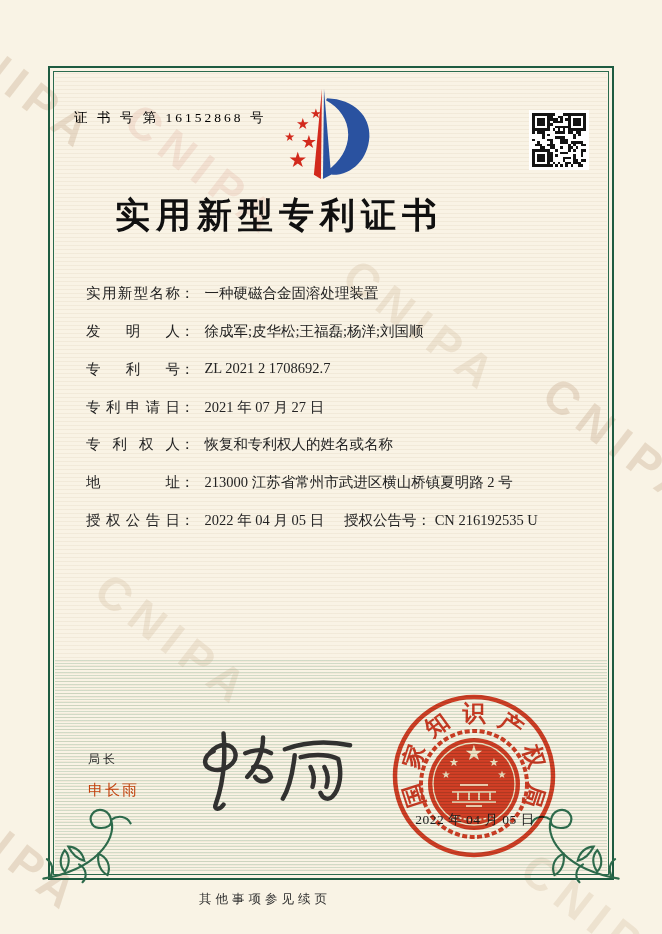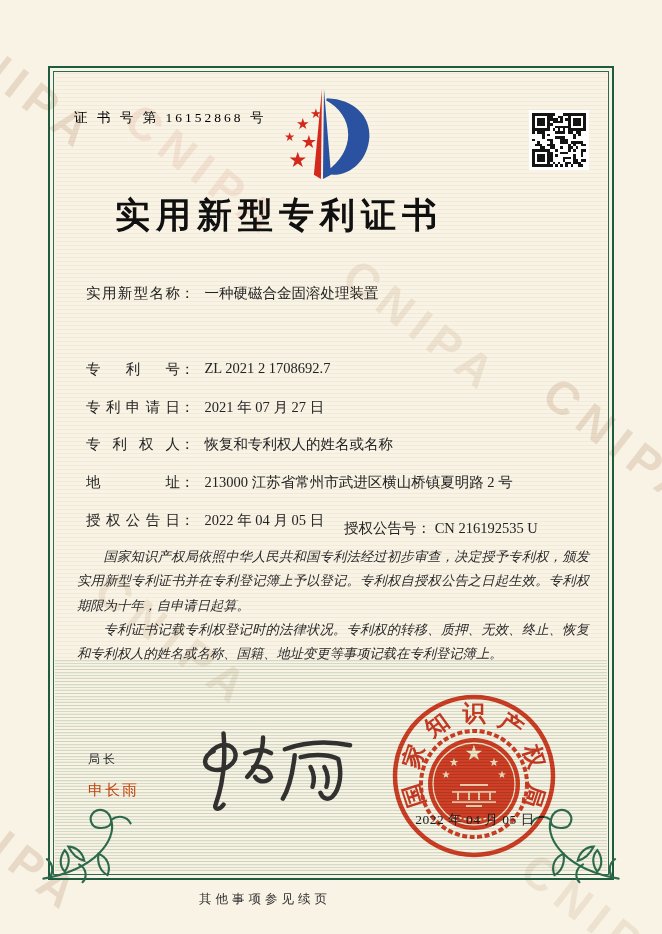--- a/index.html
+++ b/index.html
@@ -43,21 +43,21 @@
     left:0;top:192px;width:558px;text-align:center;
     font-size:35px;font-weight:bold;letter-spacing:6px;color:#101010;
   }
   .field-row{left:86px;top:0;width:520px;font-size:14.5px;color:#232323;}
   .f-label{
     display:inline-block;width:94px;text-align:justify;text-align-last:justify;
     text-justify:inter-character;vertical-align:top;
   }
   .f-colon{display:inline-block;vertical-align:top;}
   .f-value{margin-left:10px;margin-top:6px;}
-  .grant-no-group{position:absolute;left:258px;top:8px;white-space:nowrap;}
+  .grant-no-group{position:absolute;left:258px;top:0;white-space:nowrap;}
   .body-text{
     left:77px;top:545px;width:512px;font-size:13.3px;line-height:24.3px;
     text-align:justify;font-style:italic;color:#2a2a2a;
   }
   .body-text p{margin:0;text-indent:2em;}
   .sig-role{left:88px;top:751px;font-size:12px;letter-spacing:3px;color:#2a2a2a;}
   .sig-name{left:88px;top:781px;font-size:15px;letter-spacing:2px;color:#c2410c;}
   .signature{left:180px;top:727px;width:178px;height:90px;z-index:4;}
   .seal{left:388px;top:690px;width:172px;height:172px;z-index:4;mix-blend-mode:multiply;opacity:.95;}
   .seal-char{font-size:23px;font-weight:bold;fill:#d0331c;font-family:"Liberation Serif",serif;}
@@ -352,44 +352,43 @@
         <rect x="18" y="20" width="1" height="1" fill="#141414"></rect>
         <rect x="19" y="20" width="1" height="1" fill="#141414"></rect>
       </svg>
   </div>
 
   <div class="content title">实用新型专利证书</div>
 
   <div class="content field-row" style="top:284px">
     <span class="f-label">实用新型名称</span><span class="f-colon">：</span><span class="f-value">一种硬磁合金固溶处理装置</span>
   </div>
+  <div class="content field-row" style="top:322px">
+    <span class="f-label">发明人</span><span class="f-colon">：</span><span class="f-value">徐成军;皮华松;王福磊;杨洋;刘国顺</span>
+  </div>
   <div class="content field-row" style="top:360px">
     <span class="f-label">专利号</span><span class="f-colon">：</span><span class="f-value">ZL 2021 2 1708692.7</span>
   </div>
   <div class="content field-row" style="top:398px">
     <span class="f-label">专利申请日</span><span class="f-colon">：</span><span class="f-value">2021 年 07 月 27 日</span>
   </div>
   <div class="content field-row" style="top:435px">
     <span class="f-label">专利权人</span><span class="f-colon">：</span><span class="f-value">恢复和专利权人的姓名或名称</span>
   </div>
   <div class="content field-row" style="top:473px">
     <span class="f-label">地址</span><span class="f-colon">：</span><span class="f-value">213000 江苏省常州市武进区横山桥镇夏明路 2 号</span>
   </div>
   <div class="content field-row" style="top:511px">
     <span class="f-label">授权公告日</span><span class="f-colon">：</span><span class="f-value">2022 年 04 月 05 日</span>
     <span class="grant-no-group">
       <span>授权公告号</span><span>：</span>
       <span>CN 216192535 U</span>
     </span>
   </div>
 
-  <div class="content body-text">
-    <p>国家知识产权局依照中华人民共和国专利法经过初步审查，决定授予专利权，颁发实用新型专利证书并在专利登记簿上予以登记。专利权自授权公告之日起生效。专利权期限为十年，自申请日起算。</p>
-    <p>专利证书记载专利权登记时的法律状况。专利权的转移、质押、无效、终止、恢复和专利权人的姓名或名称、国籍、地址变更等事项记载在专利登记簿上。</p>
-  </div>
 
   <div class="content sig-role">局长</div>
   <div class="content sig-name">申长雨</div>
 
   <svg class="content signature" viewBox="0 0 180 90">
     <g fill="none" stroke="#1e1e1e" stroke-width="4.5" stroke-linecap="round" opacity=".9">
       <path d="M30,26 C40,14 54,16 56,26 C58,36 44,46 32,42 C22,39 24,28 34,24"></path>
       <path d="M44,6 C46,30 44,56 36,78 C34,83 40,84 44,78"></path>
       <path d="M84,10 C84,24 78,40 68,50"></path>
       <path d="M66,26 C76,22 86,22 92,26"></path>

